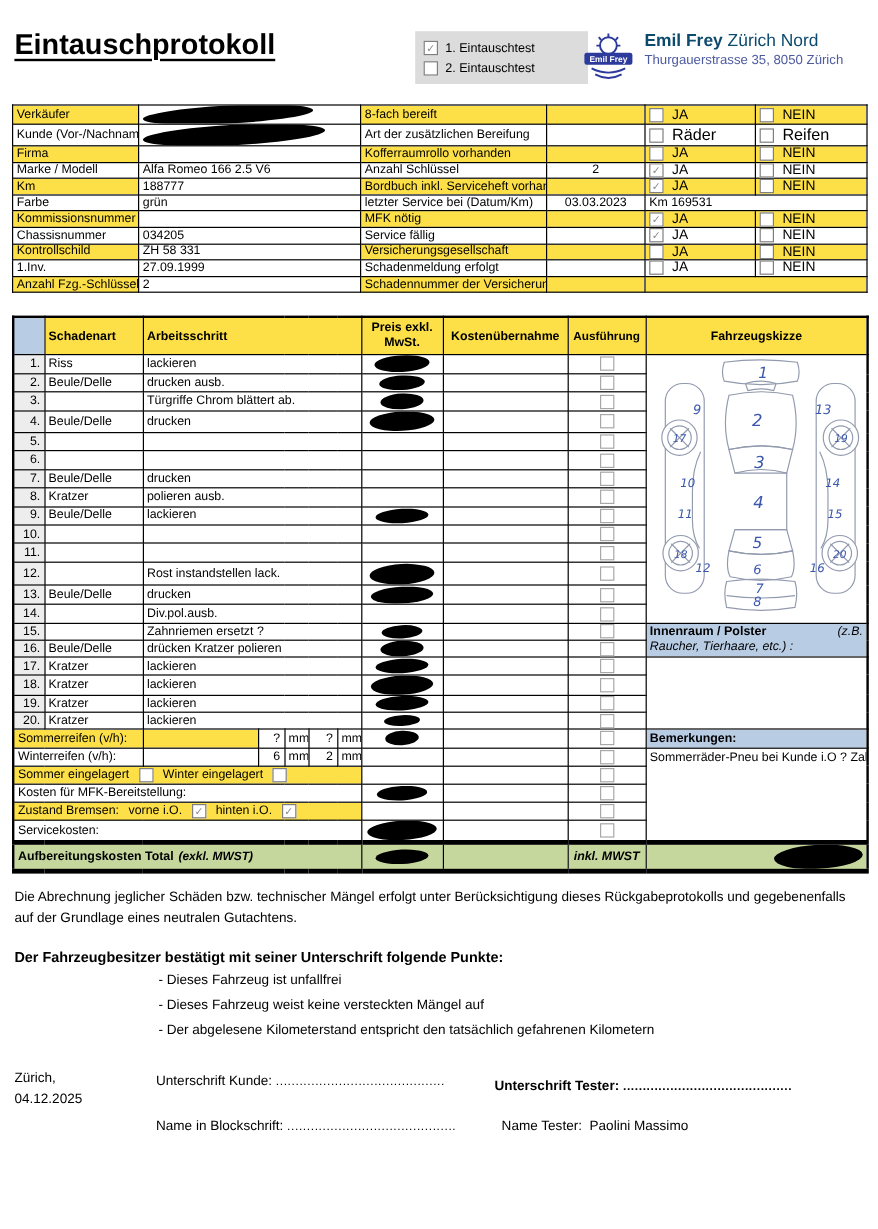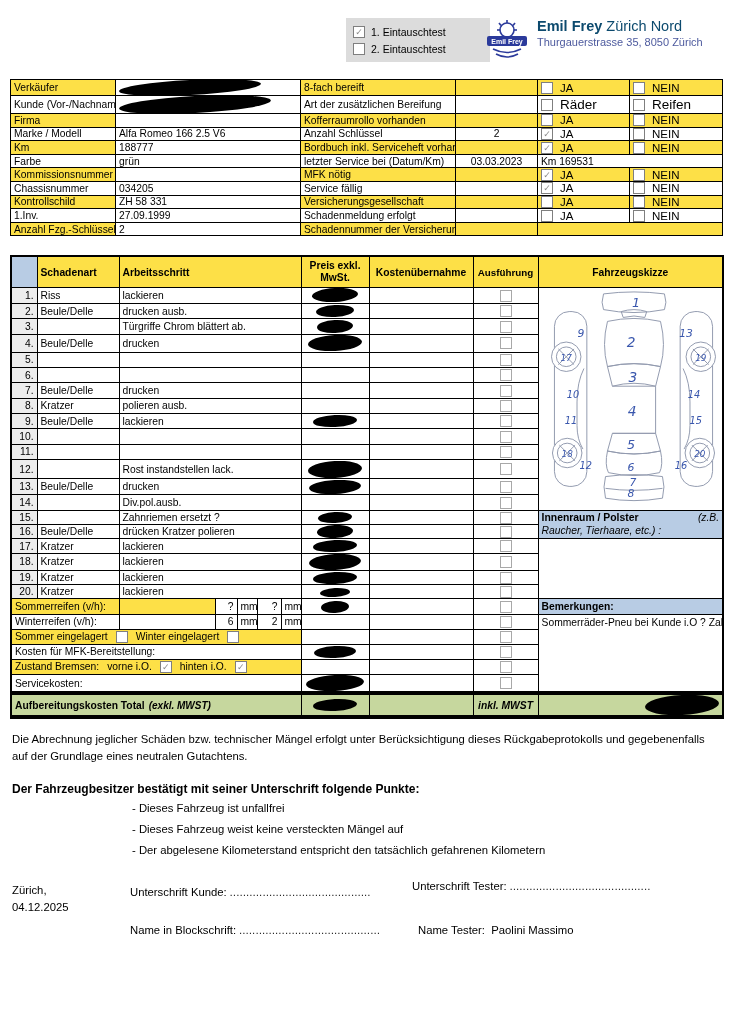--- a/index.html
+++ b/index.html
@@ -71,33 +71,34 @@
   .totsk { text-align:right; padding-right:8px; }
 
   
   .disc { font-size:11.3px; line-height:1.45; margin:12px 0 0 2px; width:704px; }
   .ctitle { font-size:12px; font-weight:bold; margin:18px 0 6px 2px; }
   .pts div { font-size:11.3px; margin:0 0 9px 122px; }
   .sig { position:relative; margin-top:24px; font-size:11.3px; height:90px; }
   .sig .place { position:absolute; left:2px; top:4px; }
   .sig .date  { position:absolute; left:2px; top:21px; }
   .sig .uk { position:absolute; left:120px; top:6px; }
-  .sig .ut { position:absolute; left:402px; top:0; }
+  .sig .ut { position:absolute; left:402px; top:10px;font-weight:bold; }
   .sig .nb { position:absolute; left:120px; top:44px; }
   .sig .nt { position:absolute; left:408px; top:44px; }
   .dots { letter-spacing:0.5px; font-size:10px; }
 
   svg text.hand { fill:#3a57ad; font-style:italic; font-family:"DejaVu Sans", sans-serif; }
 </style>
 </head>
 <body>
 
 <div class="page">
 
   <div class="hdr">
+    <div class="title">Eintauschprotokoll</div>
 
     <div class="testbox">
       <div class="trow">
         <span class="cb"><i>✓</i></span>
         <span>1. Eintauschtest</span>
       </div>
       <div class="trow">
         <span class="cb"></span>
         <span>2. Eintauschtest</span>
       </div>

